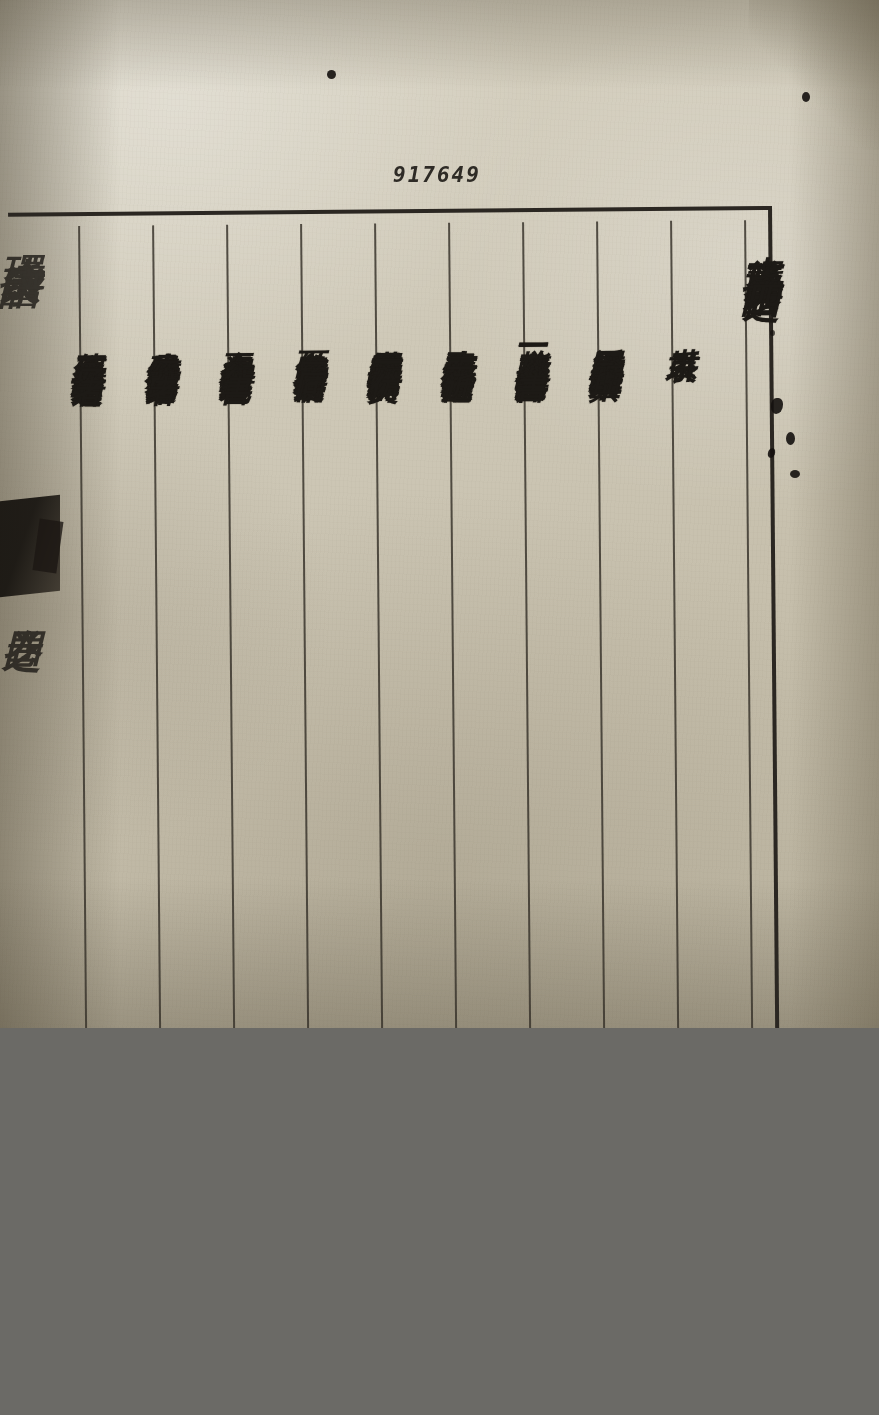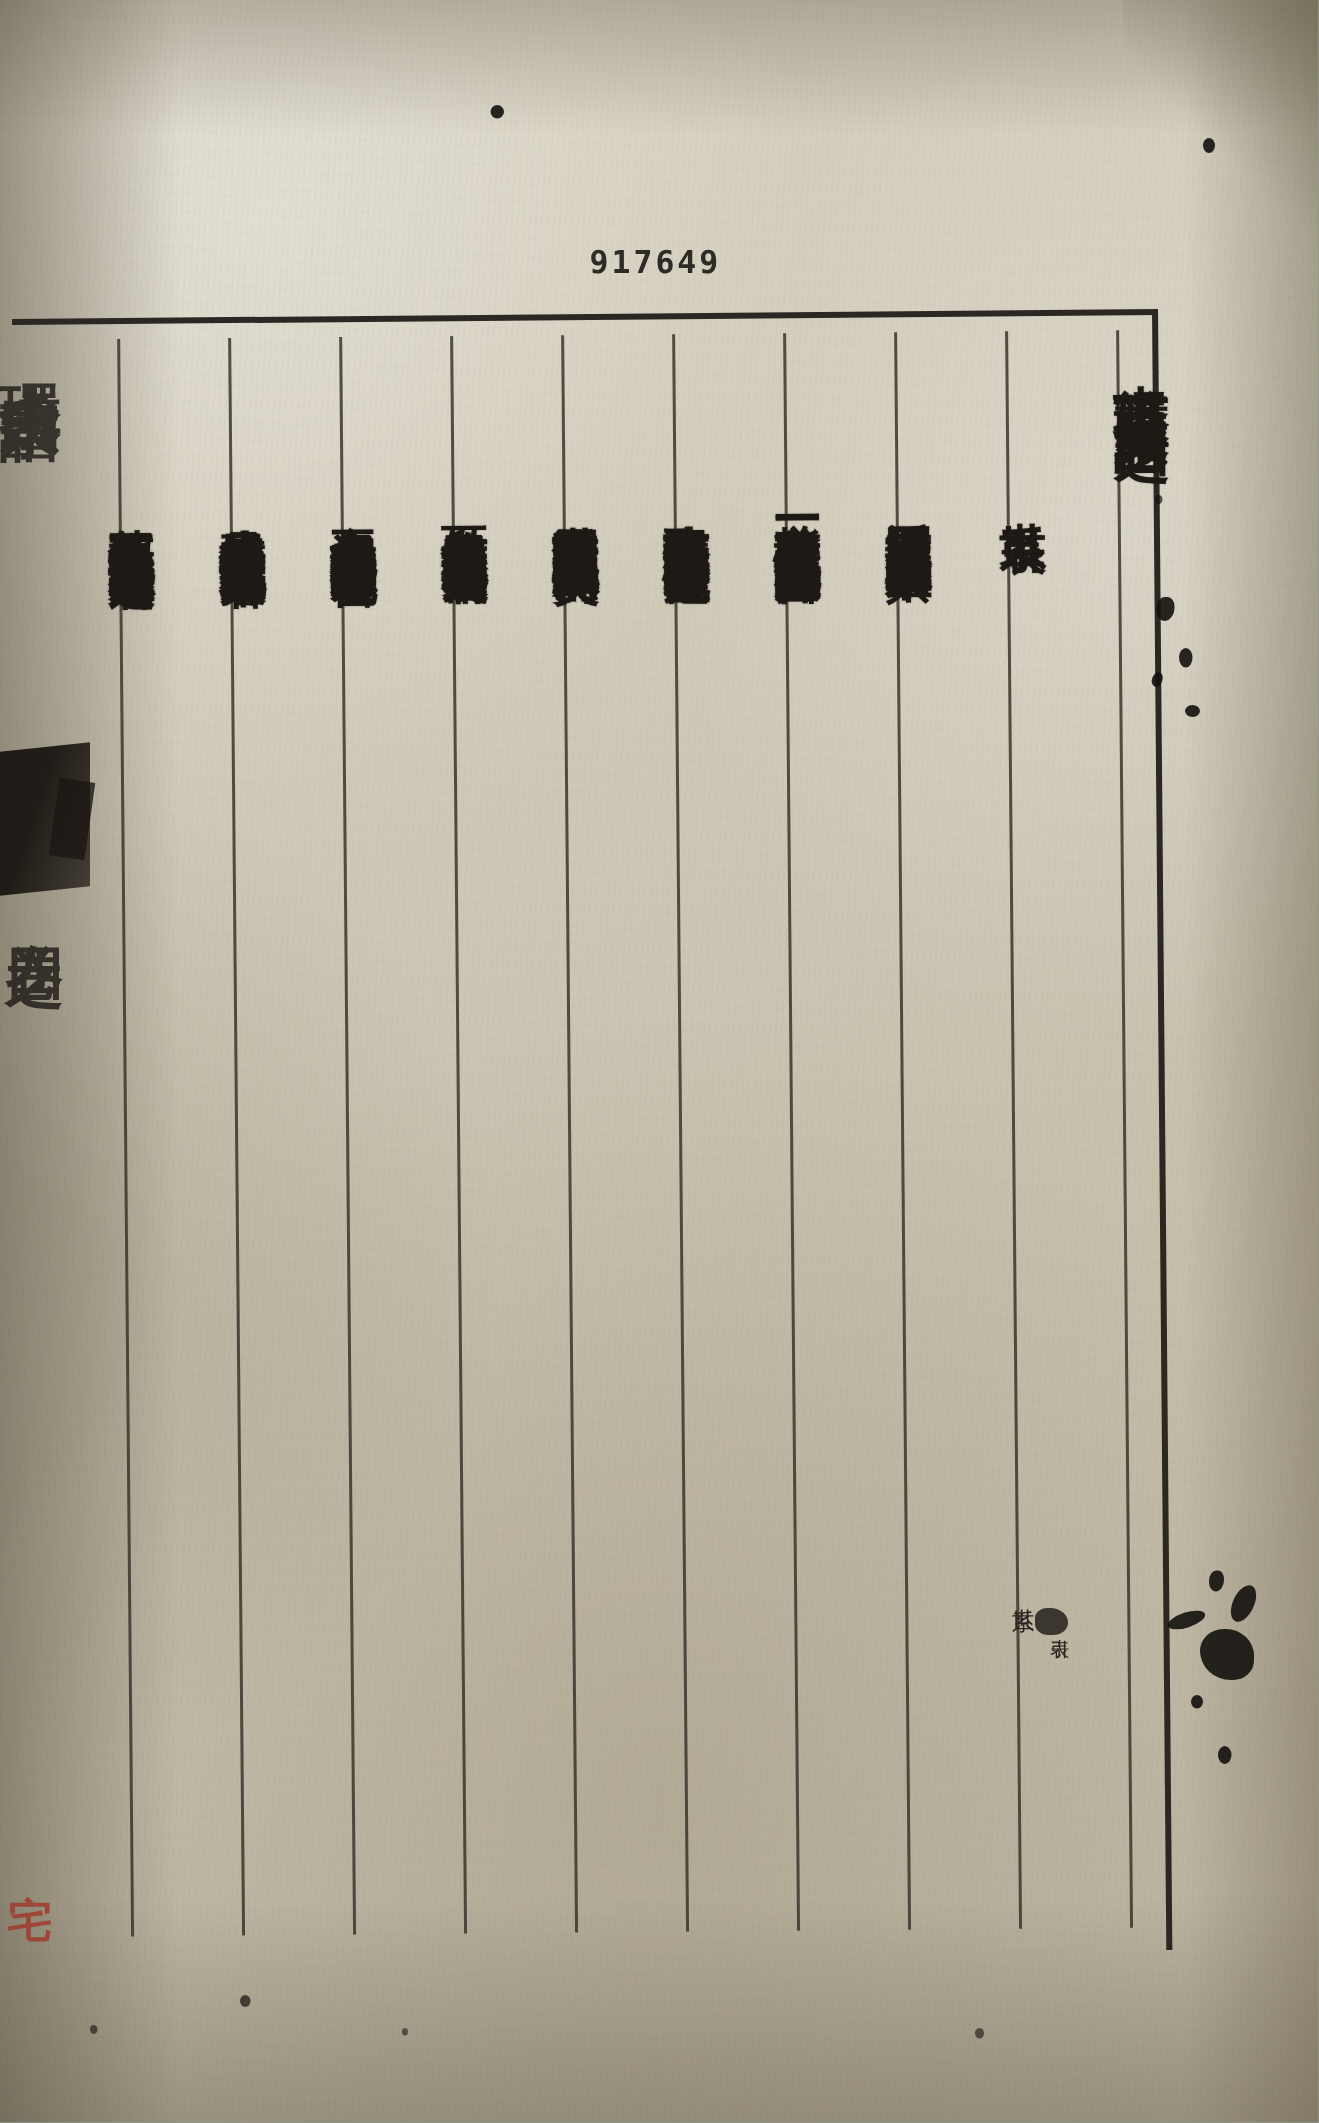--- a/index.html
+++ b/index.html
@@ -3,24 +3,25 @@
 <meta charset="utf-8">
 <style>
   html, body {
     margin: 0;
     padding: 0;
     background: #6b6a66;
   }
   #page {
     position: relative;
     width: 879px;
-    height: 1415px;
+    height: 1028px;
     overflow: hidden;
     background: #c9c4b4;
     font-family: "DejaVu Sans", sans-serif;
+    font-style: italic;
   }
   
   .paper {
     position: absolute;
     inset: 0;
     background:
       radial-gradient(ellipse 60% 40% at 20% 10%, rgba(255,255,255,0.30), rgba(255,255,255,0) 70%),
       radial-gradient(ellipse 50% 35% at 85% 25%, rgba(255,255,255,0.22), rgba(255,255,255,0) 70%),
       radial-gradient(ellipse 70% 50% at 50% 85%, rgba(120,110,90,0.22), rgba(255,255,255,0) 75%),
       radial-gradient(ellipse 40% 30% at 8% 60%, rgba(110,100,80,0.18), rgba(255,255,255,0) 75%),

